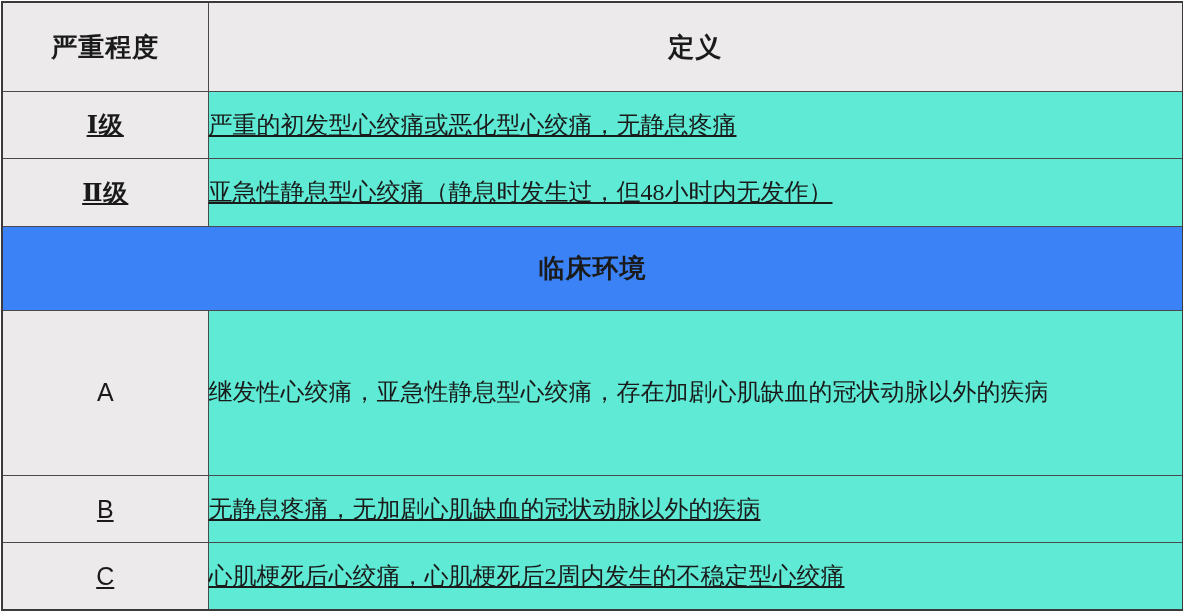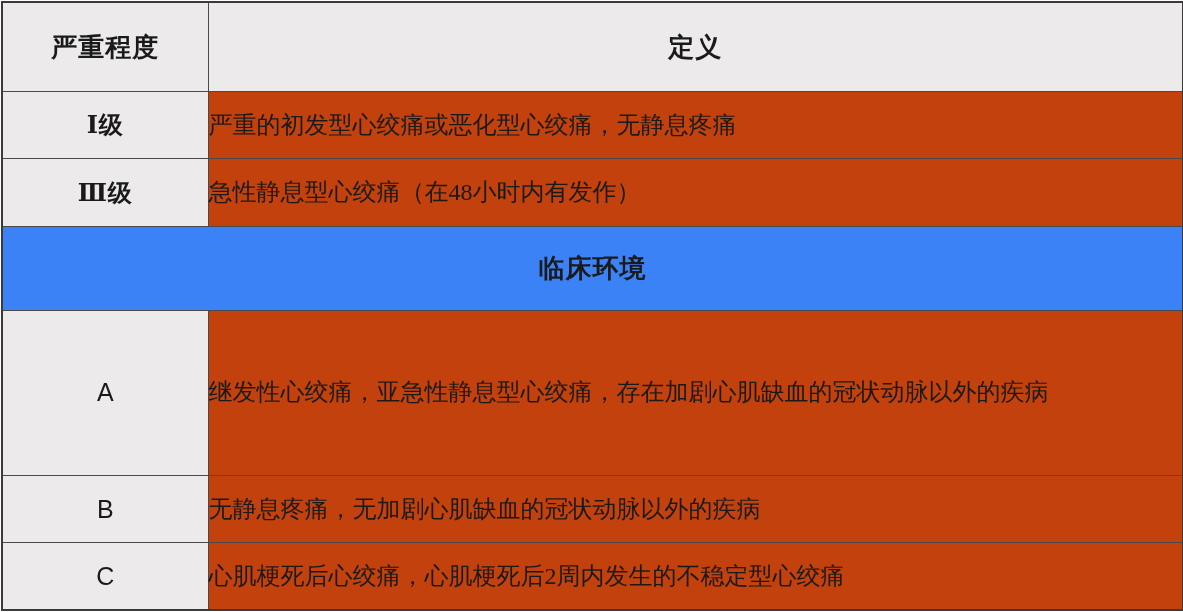--- a/index.html
+++ b/index.html
@@ -61,28 +61,28 @@
   }
   .section-cell {
     background: #3b82f6;
     text-align: center;
     font-weight: bold;
     font-size: 26px;
     letter-spacing: 1px;
     height: 64px;
   }
   .def-cell {
-    background: #c2410c;
+    background: #5eead4;
     text-align: left;
     font-size: 24px;
     line-height: 1.55;
     padding: 8px 16px 8px 18px;
   }
   .row-h-68 { height: 68px; }
-  .row-h-70 { height: 52px; }
+  .row-h-70 { height: 52px; text-decoration: underline; }
   .row-h-64 { height: 64px; }
   .row-h-128 { height: 128px; }
 </style>
 </head>
 <body>
 
 <div class="table-wrap">
   <table class="severity-table">
     <colgroup>
       <col class="col-left">
@@ -92,25 +92,25 @@
       <tr class="row-h-68">
         <td class="hdr-cell">严重程度</td>
         <td class="hdr-cell">定义</td>
       </tr>
 
       <tr class="row-h-70">
         <td class="grade-cell">Ⅰ级</td>
         <td class="def-cell">严重的初发型心绞痛或恶化型心绞痛，无静息疼痛</td>
       </tr>
 
+      <tr class="row-h-70">
+        <td class="grade-cell">Ⅱ级</td>
+        <td class="def-cell">亚急性静息型心绞痛（静息时发生过，但48小时内无发作）</td>
+      </tr>
 
-      <tr class="row-h-70">
-        <td class="grade-cell">Ⅲ级</td>
-        <td class="def-cell">急性静息型心绞痛（在48小时内有发作）</td>
-      </tr>
 
       <tr class="row-h-64">
         <td class="section-cell" colspan="2">临床环境</td>
       </tr>
 
       <tr class="row-h-128">
         <td class="letter-cell">A</td>
         <td class="def-cell">继发性心绞痛，亚急性静息型心绞痛，存在加剧心肌缺血的冠状动脉以外的疾病</td>
       </tr>
 

